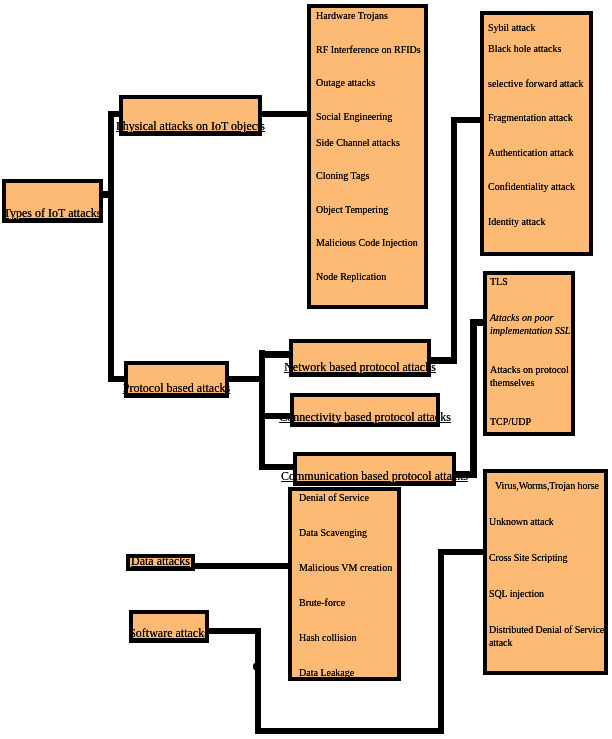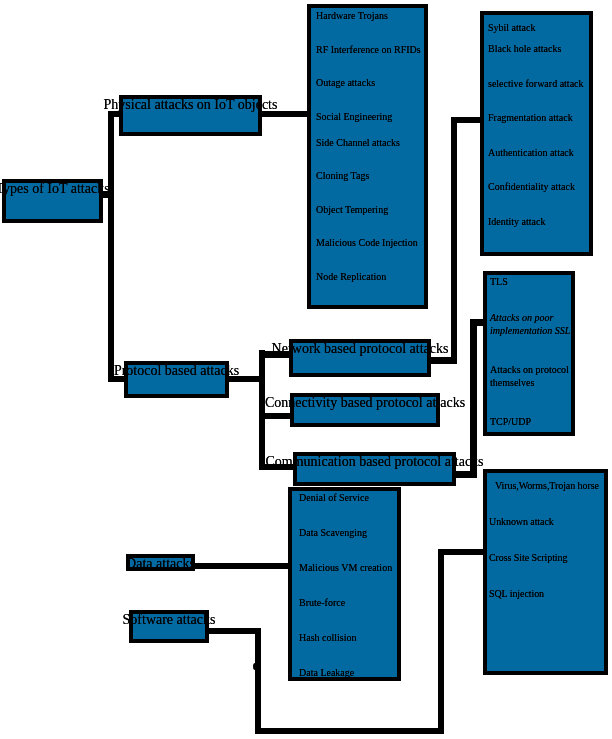--- a/index.html
+++ b/index.html
@@ -10,31 +10,32 @@
     height: 739px;
     background: #ffffff;
     font-family: "Liberation Serif", serif;
     color: #000000;
     text-shadow: 0 0 0.6px rgba(0,0,0,0.85);
     overflow: hidden;
   }
   .box {
     position: absolute;
     border: 4px solid #000000;
-    background: #0369a1;
+    background: #fdba74;
     box-sizing: border-box;
   }
   .label-box {
     display: flex;
-    align-items: flex-start;
+    align-items: flex-end;
     justify-content: center;
     text-align: center;
-    font-size: 14px;
+    font-size: 12px;
     line-height: 11px;
     white-space: nowrap;
+    text-decoration: underline;
   }
   .list-box { font-size: 10px; }
   .item {
     line-height: 13px;
     margin-right: -7px;
   }
   .hw .item { padding-left: 5px; }
   .sy .item { padding-left: 4px; }
   .tl .item { padding-left: 3px; }
   .dn .item { padding-left: 7px; }
@@ -153,15 +154,16 @@
     <div class="item" style="margin-bottom:22px;">Brute-force</div>
     <div class="item" style="margin-bottom:22px;">Hash collision</div>
     <div class="item">Data Leakage</div>
   </div>
 
   <div class="box list-box vi" style="left:483px; top:469px; width:125px; height:206px; padding-top:6px;">
     <div class="item" style="margin-bottom:23px;padding-left:8px;">Virus,Worms,Trojan horse</div>
     <div class="item" style="margin-bottom:23px;">Unknown attack</div>
     <div class="item" style="margin-bottom:23px;">Cross Site Scripting</div>
     <div class="item" style="margin-bottom:23px;">SQL injection</div>
+    <div class="item">Distributed Denial of Service attack</div>
   </div>
 
 </div>
 
 </body></html>

